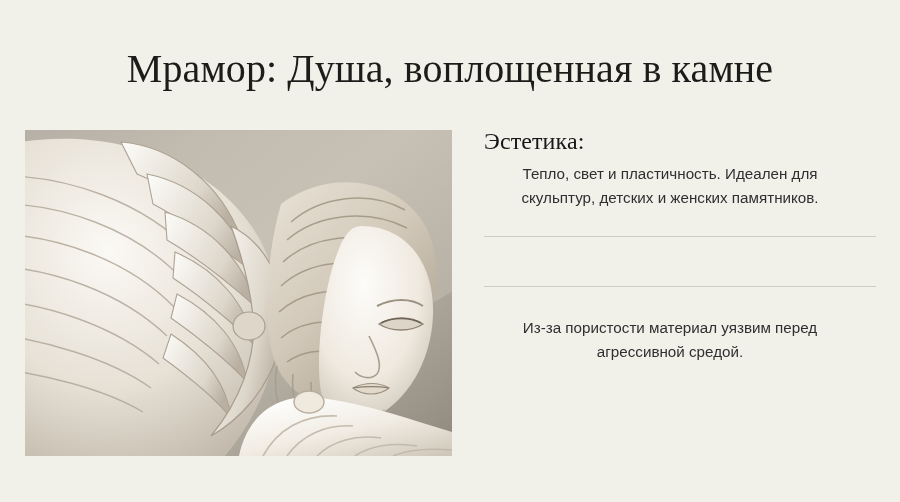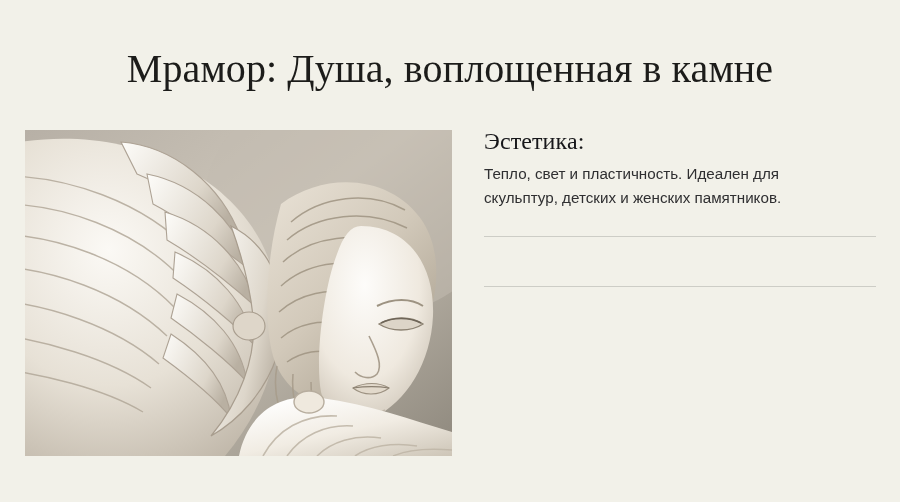--- a/index.html
+++ b/index.html
@@ -77,20 +77,21 @@
   }
 
   .block-body {
     font-family: "Liberation Sans", sans-serif;
     font-size: 15.2px;
     font-weight: 400;
     color: #2f2f31;
     line-height: 1.58;
     margin-top: 5px;
     max-width: 372px;
+    text-align: center;
   }
 
   .divider {
     height: 1px;
     background: #cdcdc6;
     width: 392px;
     border: 0;
   }
 
   .sp-1 { height: 26px; }
@@ -222,16 +223,17 @@
     <div class="sp-1"></div>
     <hr class="divider">
     <div class="sp-2"></div>
 
 
     <div class="sp-3"></div>
     <hr class="divider">
     <div class="sp-4"></div>
 
     <div class="info-block">
+      <div class="block-body">Из-за пористости материал уязвим перед агрессивной средой.</div>
     </div>
 
   </div>
 </div>
 
 </body></html>

